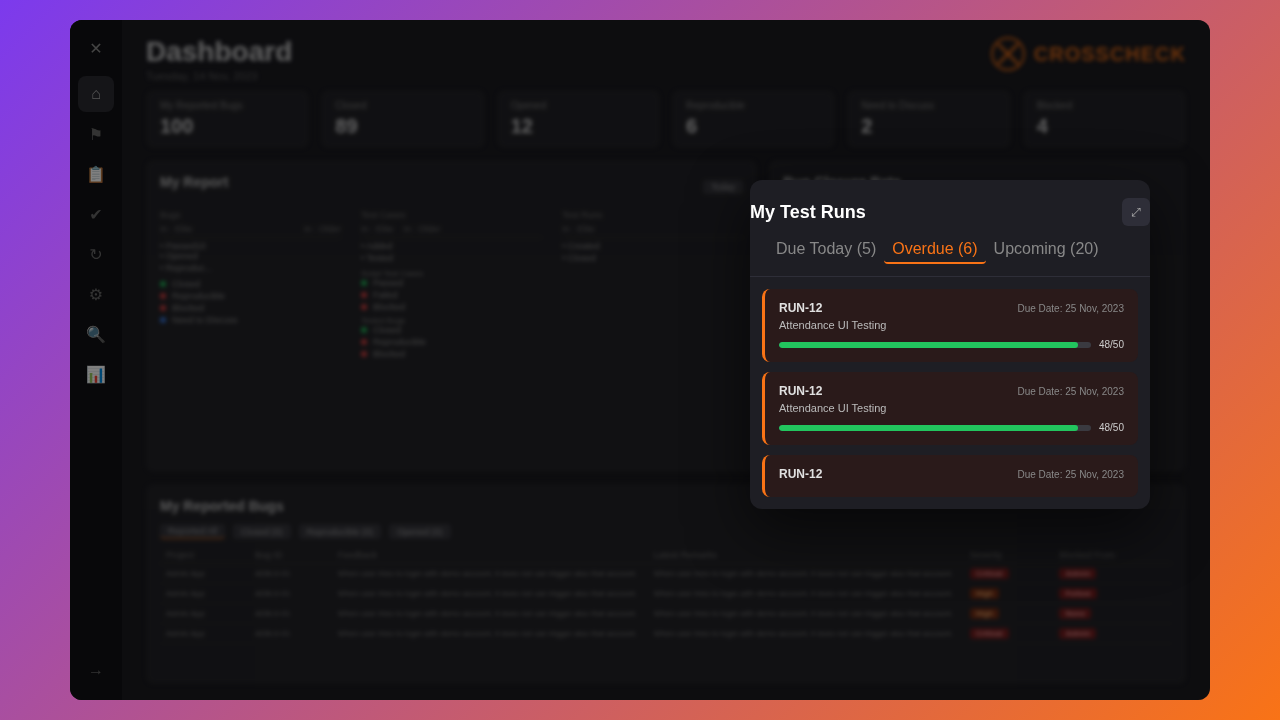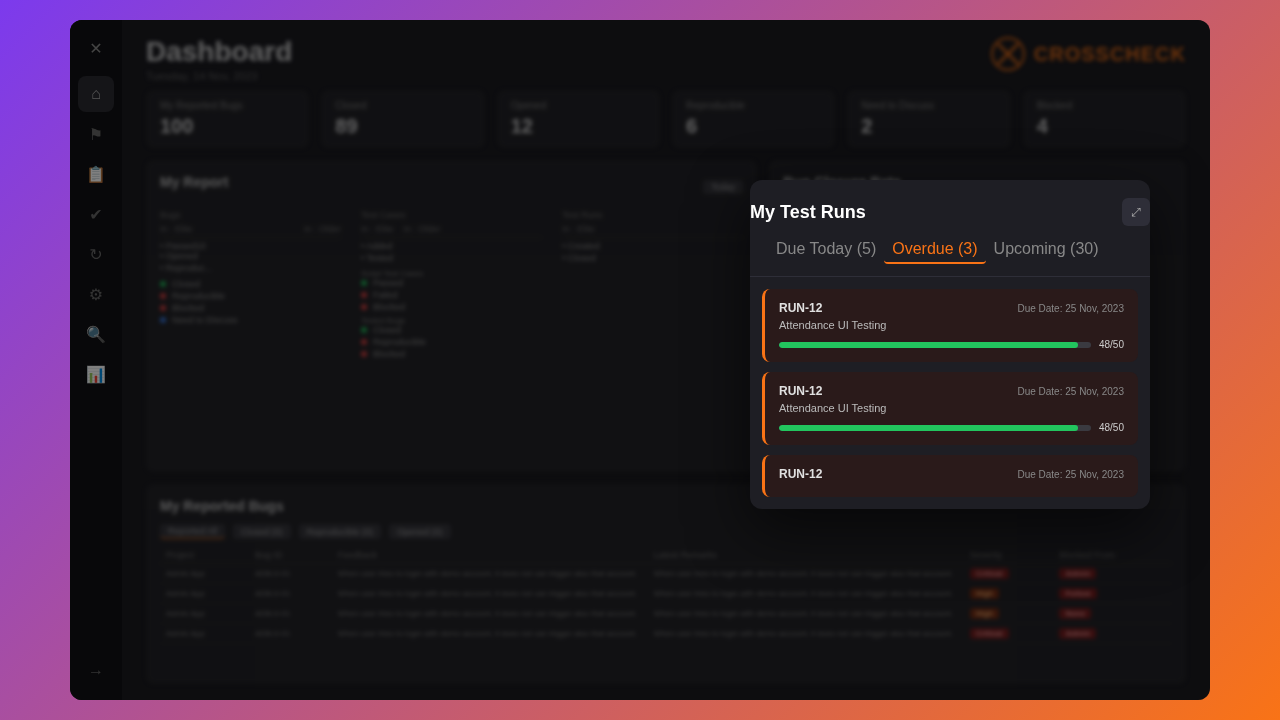--- a/index.html
+++ b/index.html
@@ -632,22 +632,22 @@
   <div class="overlay-backdrop"></div>
 
   <div class="test-runs-panel">
     <div class="panel-header">
       <div class="panel-header-title">My Test Runs</div>
       <button class="expand-btn">⤢</button>
     </div>
 
     <div class="tabs-row">
       <div class="tab">Due Today (5)</div>
-      <div class="tab active">Overdue (3)</div>
-      <div class="tab">Upcoming (30)</div>
+      <div class="tab active">Overdue (6)</div>
+      <div class="tab">Upcoming (20)</div>
     </div>
 
     <div class="runs-list">
 
       <div class="run-card">
         <div class="run-card-header">
           <span class="run-id">RUN-12</span>
           <span class="run-due">Due Date: 25 Nov, 2023</span>
         </div>
         <div class="run-name">Attendance UI Testing</div>

